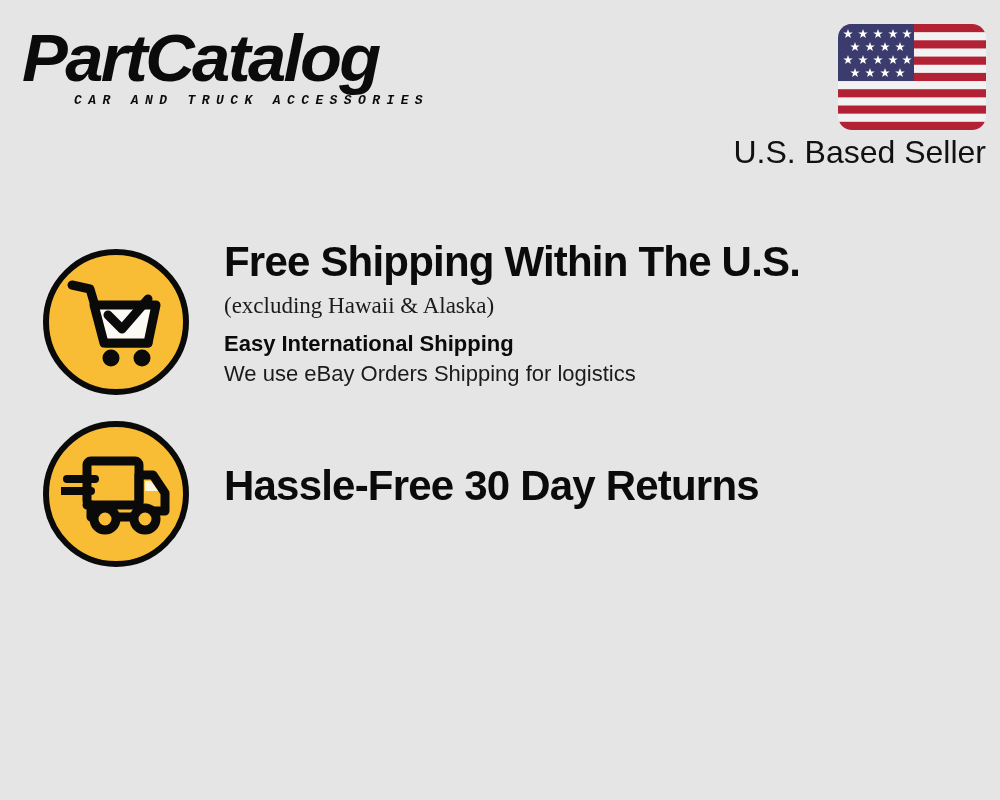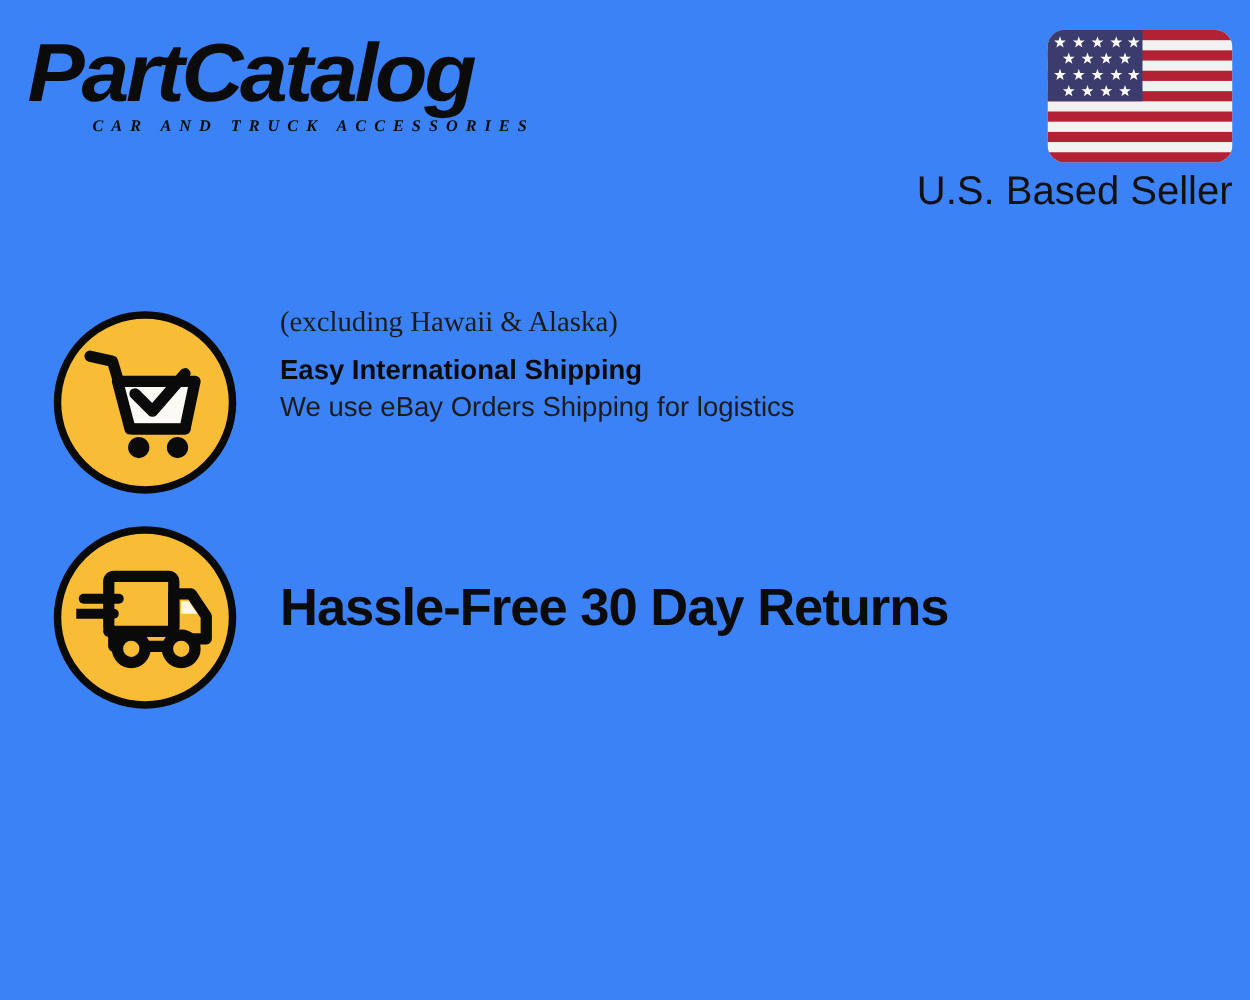--- a/index.html
+++ b/index.html
@@ -10,21 +10,21 @@
   }
   body {
     font-family: "Liberation Sans", sans-serif;
     color: #111111;
     -webkit-font-smoothing: antialiased;
   }
   .page {
     position: relative;
     width: 1000px;
     height: 800px;
-    background: #3b82f6;
+    background: #e5e5e5;
     overflow: hidden;
   }
 
   
   .logo-block {
     position: absolute;
     left: 22px;
     top: 22px;
     width: 470px;
     height: 90px;
@@ -38,21 +38,21 @@
     letter-spacing: -2.5px;
     color: #0b0b0b;
     white-space: nowrap;
     transform: scaleX(1.04);
     transform-origin: left center;
   }
   .logo-tagline {
     position: absolute;
     left: 52px;
     top: 71px;
-    font-family: Liberation Serif, serif;
+    font-family: Liberation Mono, monospace;
     font-weight: bold;
     font-style: italic;
     font-size: 13px;
     letter-spacing: 6.4px;
     color: #0b0b0b;
     white-space: nowrap;
   }
 
   
   .seller-block {
@@ -232,20 +232,21 @@
           <path d="M30 28 L92 28 L84 62 L40 62 Z" fill="#fbfaf5"></path>
           <path d="M30 28 L92 28 L84 66 L40 66 Z" stroke="#0a0a0a" stroke-width="9" stroke-linejoin="round" fill="none"></path>
 
           <path d="M44 38 L58 52 L84 22" stroke="#0a0a0a" stroke-width="9" stroke-linecap="round" stroke-linejoin="round" fill="none"></path>
 
           <circle cx="47" cy="81" r="8.5" fill="#0a0a0a"></circle>
           <circle cx="78" cy="81" r="8.5" fill="#0a0a0a"></circle>
         </svg>
       </div>
       <div class="feature-text">
+        <div class="headline">Free Shipping Within The U.S.</div>
         <div class="subline">(excluding Hawaii &amp; Alaska)</div>
         <div class="subhead-bold">Easy International Shipping</div>
         <div class="subhead-note">We use eBay Orders Shipping for logistics</div>
       </div>
     </div>
 
     <div class="feature-row row-2">
       <div class="icon-badge">
         <svg width="110" height="82" viewBox="0 0 110 82" fill="none">
 

